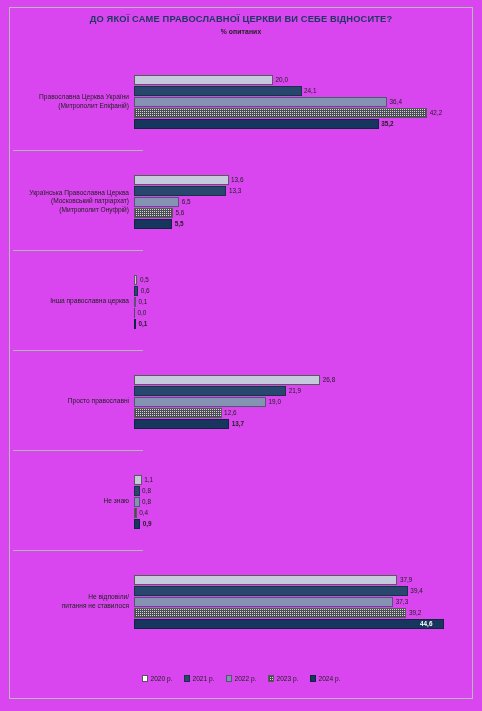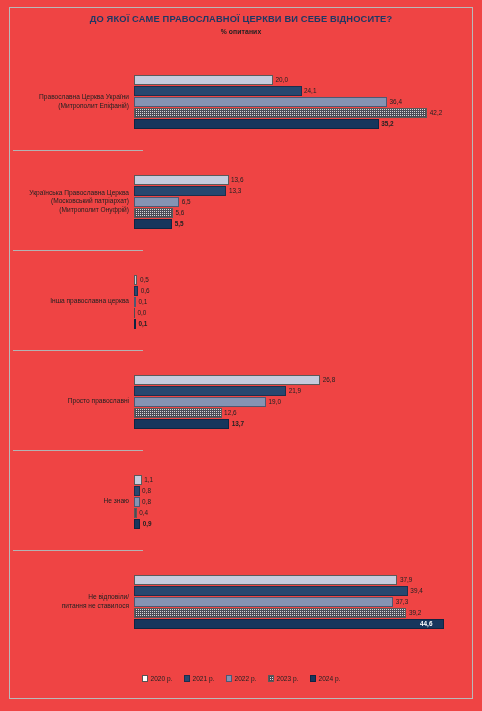--- a/index.html
+++ b/index.html
@@ -7,21 +7,21 @@
     padding: 0;
     background: #ffffff;
   }
   body {
     font-family: "Liberation Sans", "DejaVu Sans", sans-serif;
   }
   #page {
     position: relative;
     width: 482px;
     height: 711px;
-    background: #ef4444;
+    background: #d946ef;
     box-sizing: border-box;
     overflow: hidden;
   }
   .frame {
     position: absolute;
     left: 9px;
     top: 7px;
     width: 464px;
     height: 692px;
     border: 1px solid #b9b9b9;

